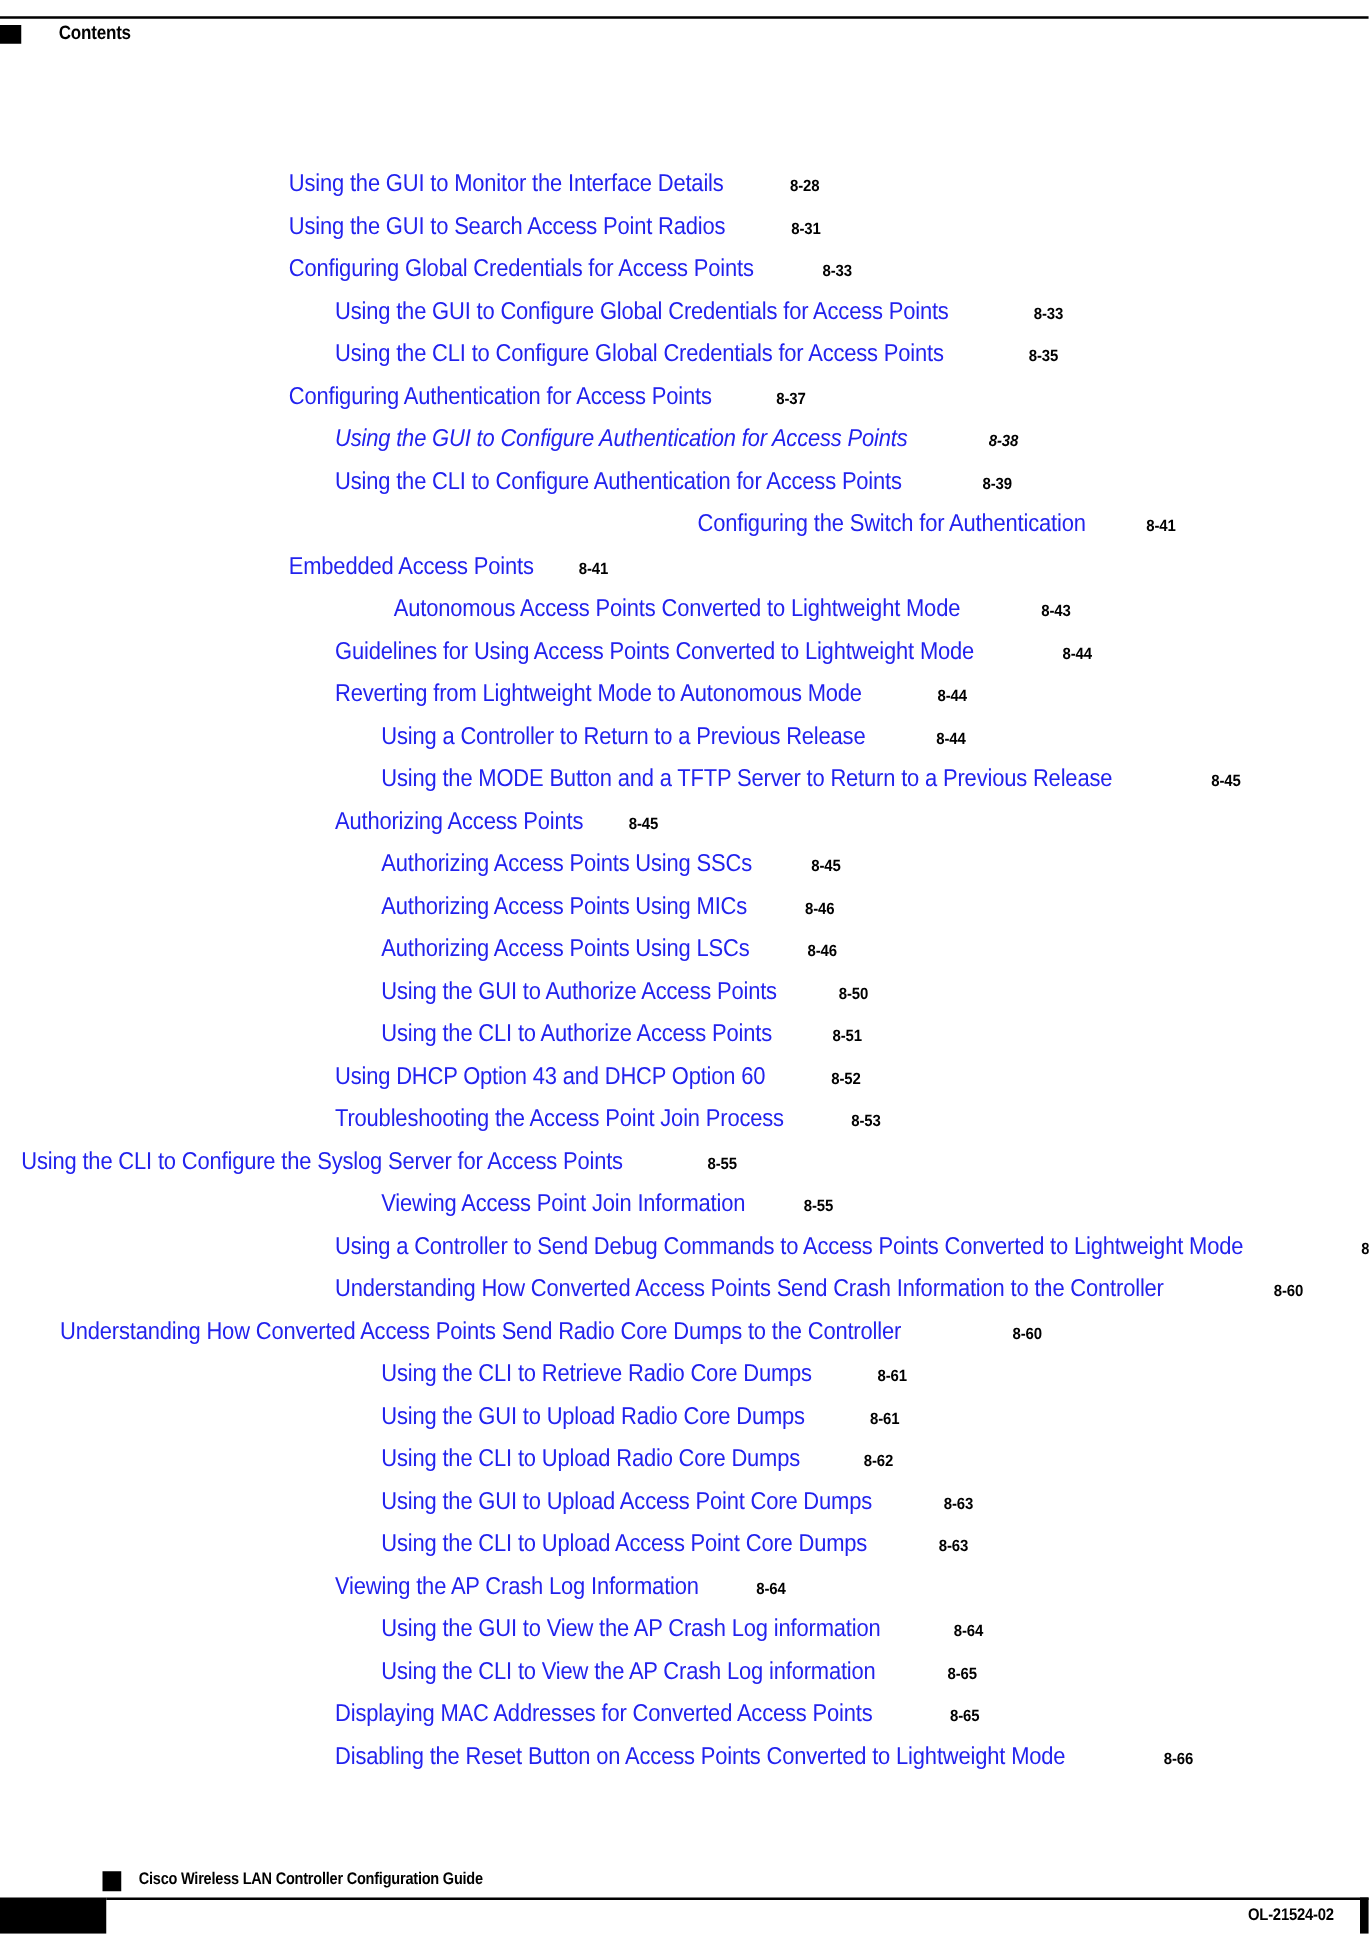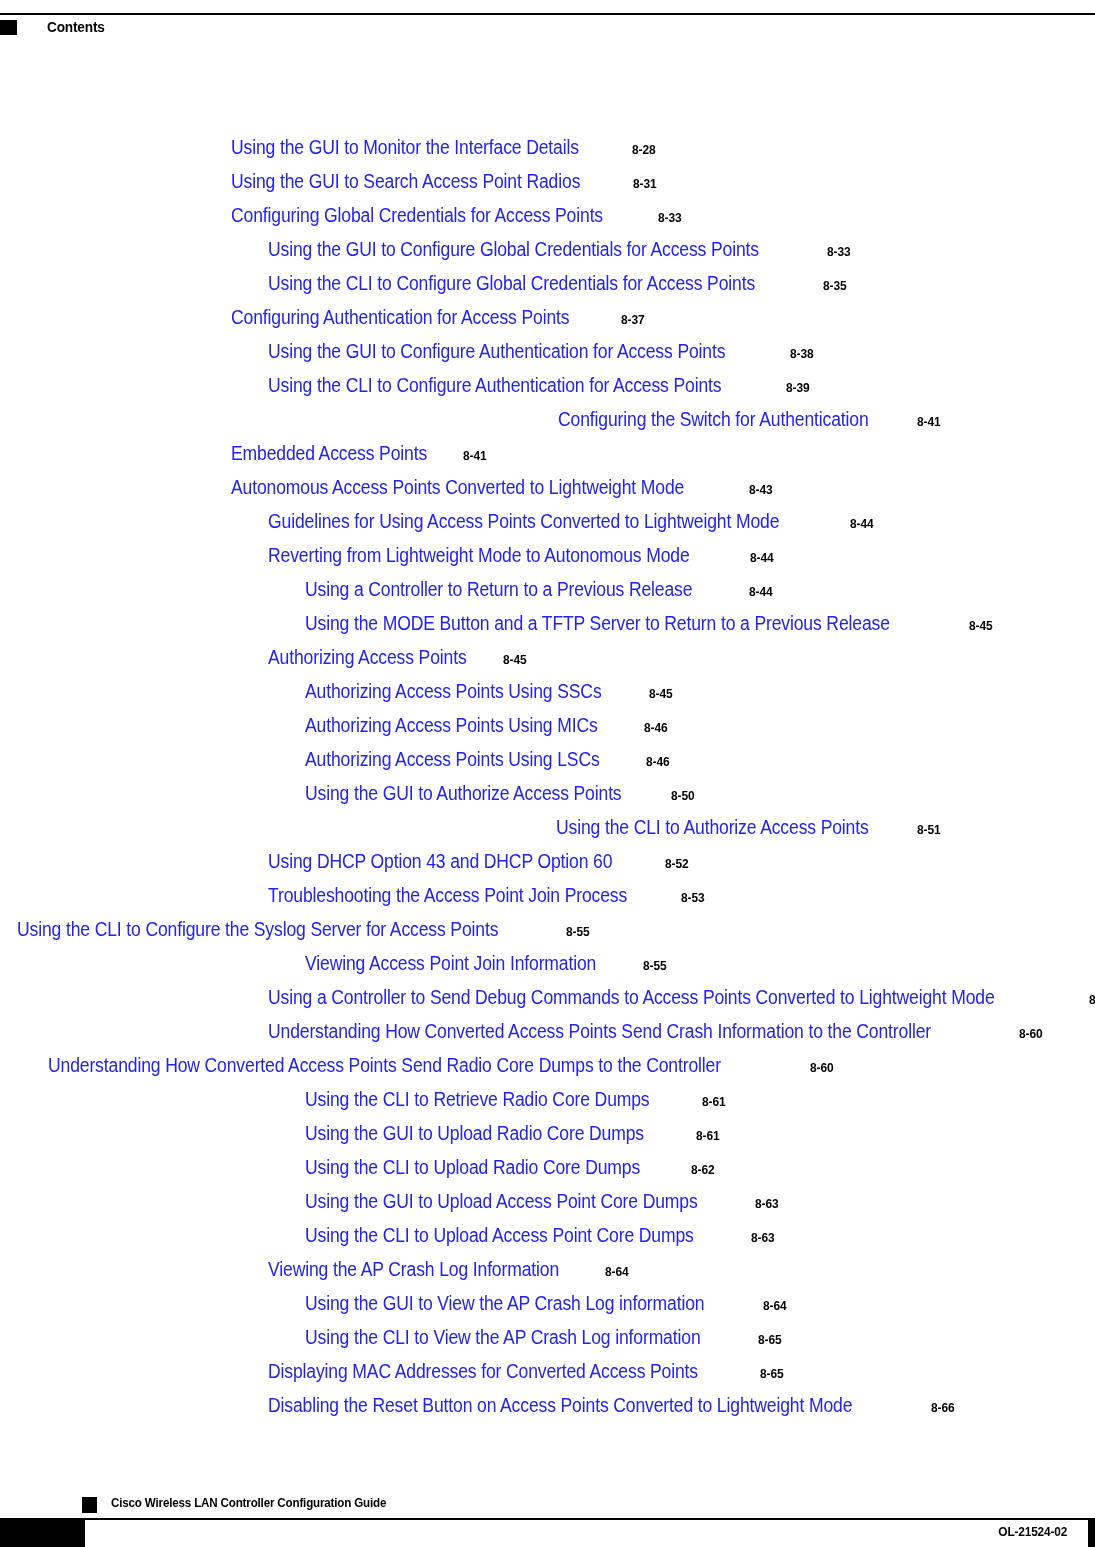--- a/index.html
+++ b/index.html
@@ -181,35 +181,35 @@
   <div class="header-title">Contents</div>
 </div>
 
 <div class="toc">
     <a class="toc-entry lvl-1" href="#" style="text-decoration: none;"><span class="toc-title">Using the GUI to Monitor the Interface Details</span><span class="toc-gap"></span><span class="toc-page">8-28</span></a>
     <a class="toc-entry lvl-1" href="#" style="text-decoration: none;"><span class="toc-title">Using the GUI to Search Access Point Radios</span><span class="toc-gap"></span><span class="toc-page">8-31</span></a>
     <a class="toc-entry lvl-1" href="#" style="text-decoration: none;"><span class="toc-title">Configuring Global Credentials for Access Points</span><span class="toc-gap"></span><span class="toc-page">8-33</span></a>
     <a class="toc-entry lvl-2" href="#" style="text-decoration: none;"><span class="toc-title">Using the GUI to Configure Global Credentials for Access Points</span><span class="toc-gap"></span><span class="toc-page">8-33</span></a>
     <a class="toc-entry lvl-2" href="#" style="text-decoration: none;"><span class="toc-title">Using the CLI to Configure Global Credentials for Access Points</span><span class="toc-gap"></span><span class="toc-page">8-35</span></a>
     <a class="toc-entry lvl-1" href="#" style="text-decoration: none;"><span class="toc-title">Configuring Authentication for Access Points</span><span class="toc-gap"></span><span class="toc-page">8-37</span></a>
-    <a class="toc-entry lvl-2" href="#" style="text-decoration: none;"><span class="toc-title">Using the GUI to Configure Authentication for Access Points</span><span class="toc-gap"></span><span class="toc-page">8-38</span></a>
+    <a class="toc-entry lvl-2" href="#" style="text-decoration: none; font-style: italic;"><span class="toc-title">Using the GUI to Configure Authentication for Access Points</span><span class="toc-gap"></span><span class="toc-page">8-38</span></a>
     <a class="toc-entry lvl-2" href="#" style="text-decoration: none;"><span class="toc-title">Using the CLI to Configure Authentication for Access Points</span><span class="toc-gap"></span><span class="toc-page">8-39</span></a>
     <a class="toc-entry lvl-2" href="#" style="text-decoration: none; text-align: right;"><span class="toc-title">Configuring the Switch for Authentication</span><span class="toc-gap"></span><span class="toc-page">8-41</span></a>
     <a class="toc-entry lvl-1" href="#" style="text-decoration: none;"><span class="toc-title">Embedded Access Points</span><span class="toc-gap"></span><span class="toc-page">8-41</span></a>
-    <a class="toc-entry lvl-1" href="#" style="text-decoration: none;"><span class="toc-title">Autonomous Access Points Converted to Lightweight Mode</span><span class="toc-gap"></span><span class="toc-page">8-43</span></a>
+    <a class="toc-entry lvl-1" href="#" style="text-decoration: none; text-align: center;"><span class="toc-title">Autonomous Access Points Converted to Lightweight Mode</span><span class="toc-gap"></span><span class="toc-page">8-43</span></a>
     <a class="toc-entry lvl-2" href="#" style="text-decoration: none;"><span class="toc-title">Guidelines for Using Access Points Converted to Lightweight Mode</span><span class="toc-gap"></span><span class="toc-page">8-44</span></a>
     <a class="toc-entry lvl-2" href="#" style="text-decoration: none;"><span class="toc-title">Reverting from Lightweight Mode to Autonomous Mode</span><span class="toc-gap"></span><span class="toc-page">8-44</span></a>
     <a class="toc-entry lvl-3" href="#" style="text-decoration: none;"><span class="toc-title">Using a Controller to Return to a Previous Release</span><span class="toc-gap"></span><span class="toc-page">8-44</span></a>
     <a class="toc-entry lvl-3" href="#" style="text-decoration: none;"><span class="toc-title">Using the MODE Button and a TFTP Server to Return to a Previous Release</span><span class="toc-gap"></span><span class="toc-page">8-45</span></a>
     <a class="toc-entry lvl-2" href="#" style="text-decoration: none;"><span class="toc-title">Authorizing Access Points</span><span class="toc-gap"></span><span class="toc-page">8-45</span></a>
     <a class="toc-entry lvl-3" href="#" style="text-decoration: none;"><span class="toc-title">Authorizing Access Points Using SSCs</span><span class="toc-gap"></span><span class="toc-page">8-45</span></a>
     <a class="toc-entry lvl-3" href="#" style="text-decoration: none;"><span class="toc-title">Authorizing Access Points Using MICs</span><span class="toc-gap"></span><span class="toc-page">8-46</span></a>
     <a class="toc-entry lvl-3" href="#" style="text-decoration: none;"><span class="toc-title">Authorizing Access Points Using LSCs</span><span class="toc-gap"></span><span class="toc-page">8-46</span></a>
     <a class="toc-entry lvl-3" href="#" style="text-decoration: none;"><span class="toc-title">Using the GUI to Authorize Access Points</span><span class="toc-gap"></span><span class="toc-page">8-50</span></a>
-    <a class="toc-entry lvl-3" href="#" style="text-decoration: none; text-align: right;"><span class="toc-title">Using the CLI to Authorize Access Points</span><span class="toc-gap"></span><span class="toc-page">8-51</span></a>
+    <a class="toc-entry lvl-3" href="#" style="text-decoration: none;"><span class="toc-title">Using the CLI to Authorize Access Points</span><span class="toc-gap"></span><span class="toc-page">8-51</span></a>
     <a class="toc-entry lvl-2" href="#" style="text-decoration: none;"><span class="toc-title">Using DHCP Option 43 and DHCP Option 60</span><span class="toc-gap"></span><span class="toc-page">8-52</span></a>
     <a class="toc-entry lvl-2" href="#" style="text-decoration: none;"><span class="toc-title">Troubleshooting the Access Point Join Process</span><span class="toc-gap"></span><span class="toc-page">8-53</span></a>
     <a class="toc-entry lvl-3" href="#" style="text-decoration: none; padding-left: 17px;"><span class="toc-title">Using the CLI to Configure the Syslog Server for Access Points</span><span class="toc-gap"></span><span class="toc-page">8-55</span></a>
     <a class="toc-entry lvl-3" href="#" style="text-decoration: none;"><span class="toc-title">Viewing Access Point Join Information</span><span class="toc-gap"></span><span class="toc-page">8-55</span></a>
     <a class="toc-entry lvl-2" href="#" style="text-decoration: none;"><span class="toc-title">Using a Controller to Send Debug Commands to Access Points Converted to Lightweight Mode</span><span class="toc-gap"></span><span class="toc-page">8-60</span></a>
     <a class="toc-entry lvl-2" href="#" style="text-decoration: none;"><span class="toc-title">Understanding How Converted Access Points Send Crash Information to the Controller</span><span class="toc-gap"></span><span class="toc-page">8-60</span></a>
     <a class="toc-entry lvl-2" href="#" style="text-decoration: none; padding-left: 48px;"><span class="toc-title">Understanding How Converted Access Points Send Radio Core Dumps to the Controller</span><span class="toc-gap"></span><span class="toc-page">8-60</span></a>
     <a class="toc-entry lvl-3" href="#" style="text-decoration: none;"><span class="toc-title">Using the CLI to Retrieve Radio Core Dumps</span><span class="toc-gap"></span><span class="toc-page">8-61</span></a>
     <a class="toc-entry lvl-3" href="#" style="text-decoration: none;"><span class="toc-title">Using the GUI to Upload Radio Core Dumps</span><span class="toc-gap"></span><span class="toc-page">8-61</span></a>
     <a class="toc-entry lvl-3" href="#" style="text-decoration: none;"><span class="toc-title">Using the CLI to Upload Radio Core Dumps</span><span class="toc-gap"></span><span class="toc-page">8-62</span></a>

